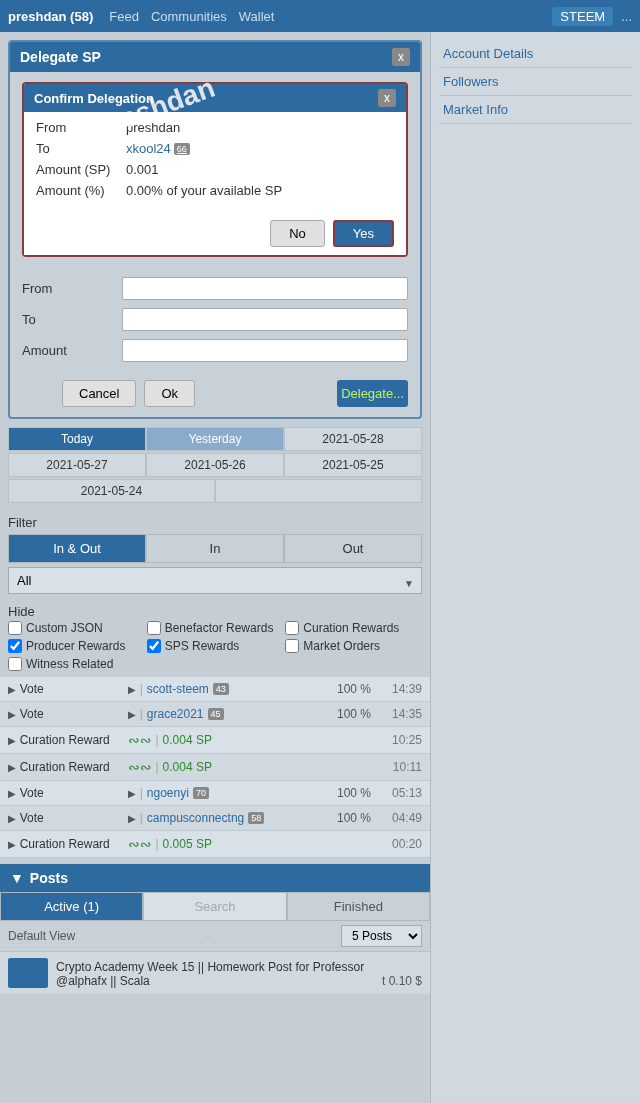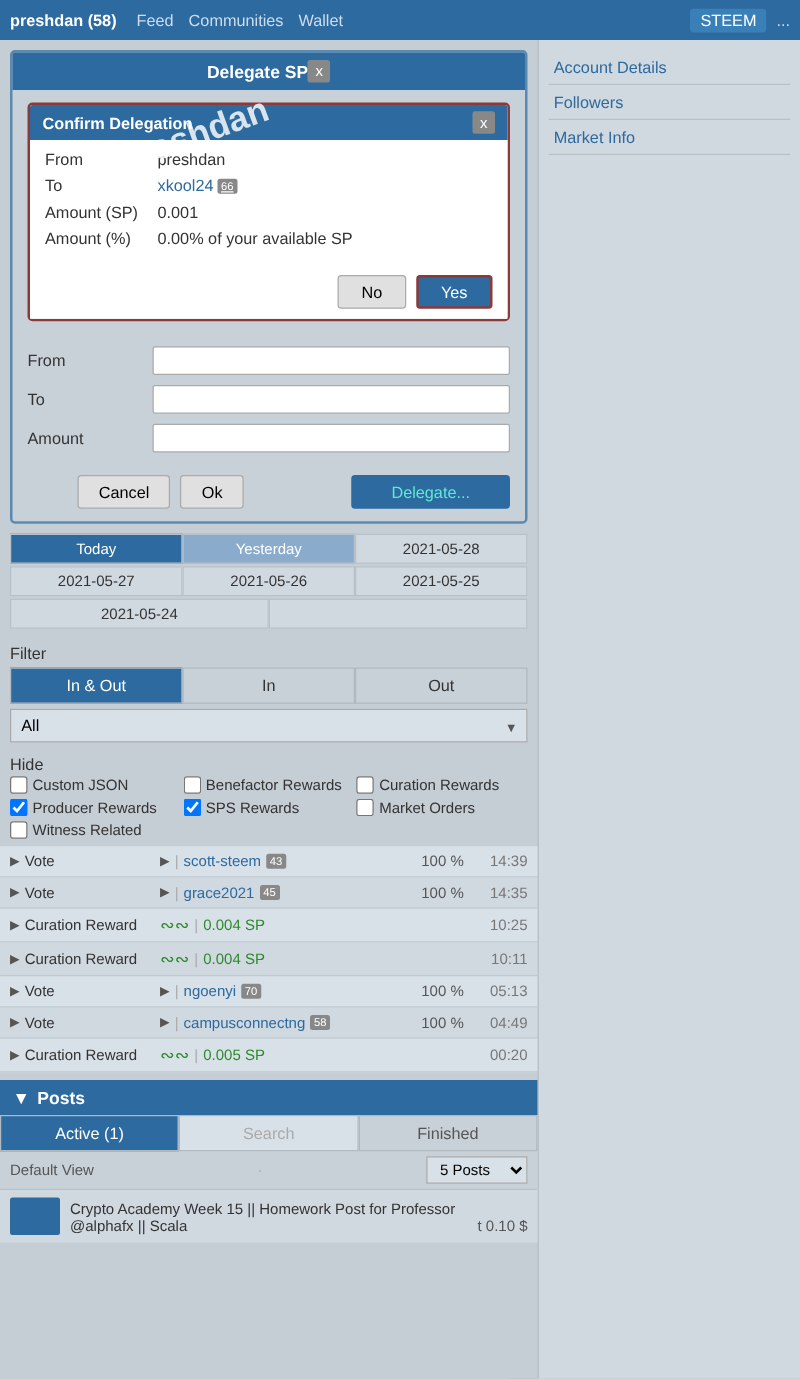--- a/index.html
+++ b/index.html
@@ -66,21 +66,21 @@
       padding: 0;
       position: relative;
     }
     .delegate-modal-header {
       background: #2d6a9f;
       color: white;
       padding: 6px 10px;
       font-size: 14px;
       font-weight: bold;
       display: flex;
-      justify-content: center;
+      justify-content: space-between;
       align-items: center;
       border-radius: 2px 2px 0 0;
     }
     .modal-close-btn {
       background: #888;
       color: white;
       border: none;
       width: 18px;
       height: 18px;
       border-radius: 2px;
@@ -190,23 +190,23 @@
     }
     .delegate-action-row {
       display: flex;
       justify-content: center;
       gap: 8px;
       padding: 0 12px 10px;
       margin-left: 28px;
     }
     .btn-delegate {
       background: #2d6a9f;
-      color: #5eead4;
+      color: #bef264;
       border: none;
-      padding: 5px 32px;
+      padding: 5px 4px;
       border-radius: 3px;
       cursor: pointer;
       font-size: 13px;
     }
     .btn-cancel {
       background: #e0e0e0;
       border: 1px solid #aaa;
       padding: 5px 16px;
       border-radius: 3px;
       cursor: pointer;

